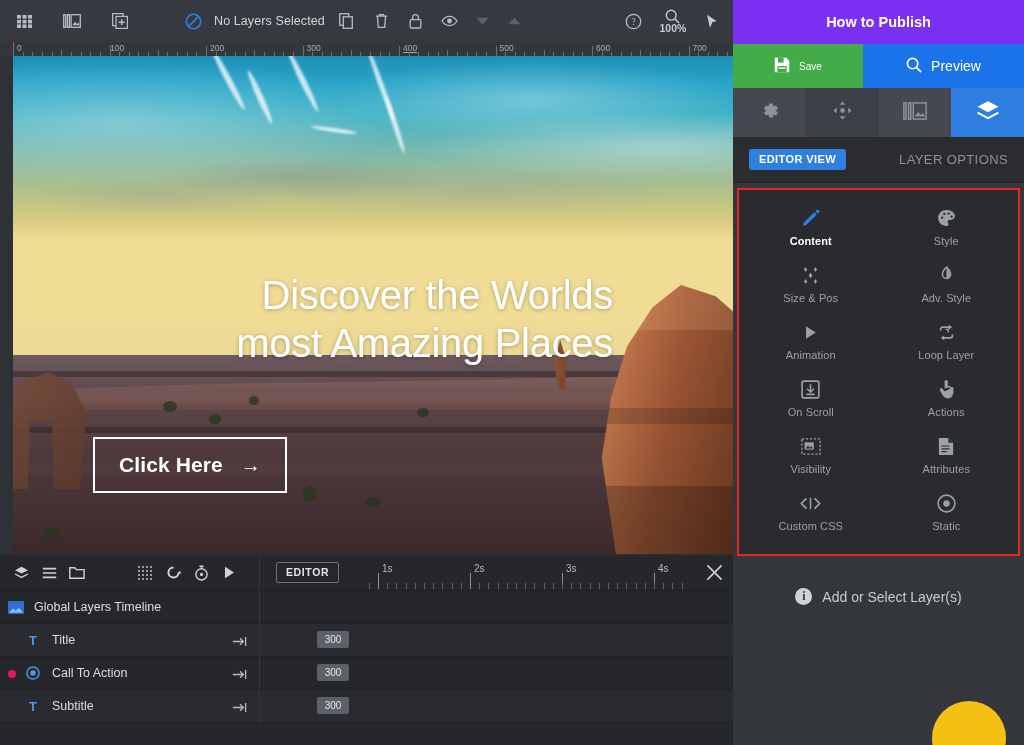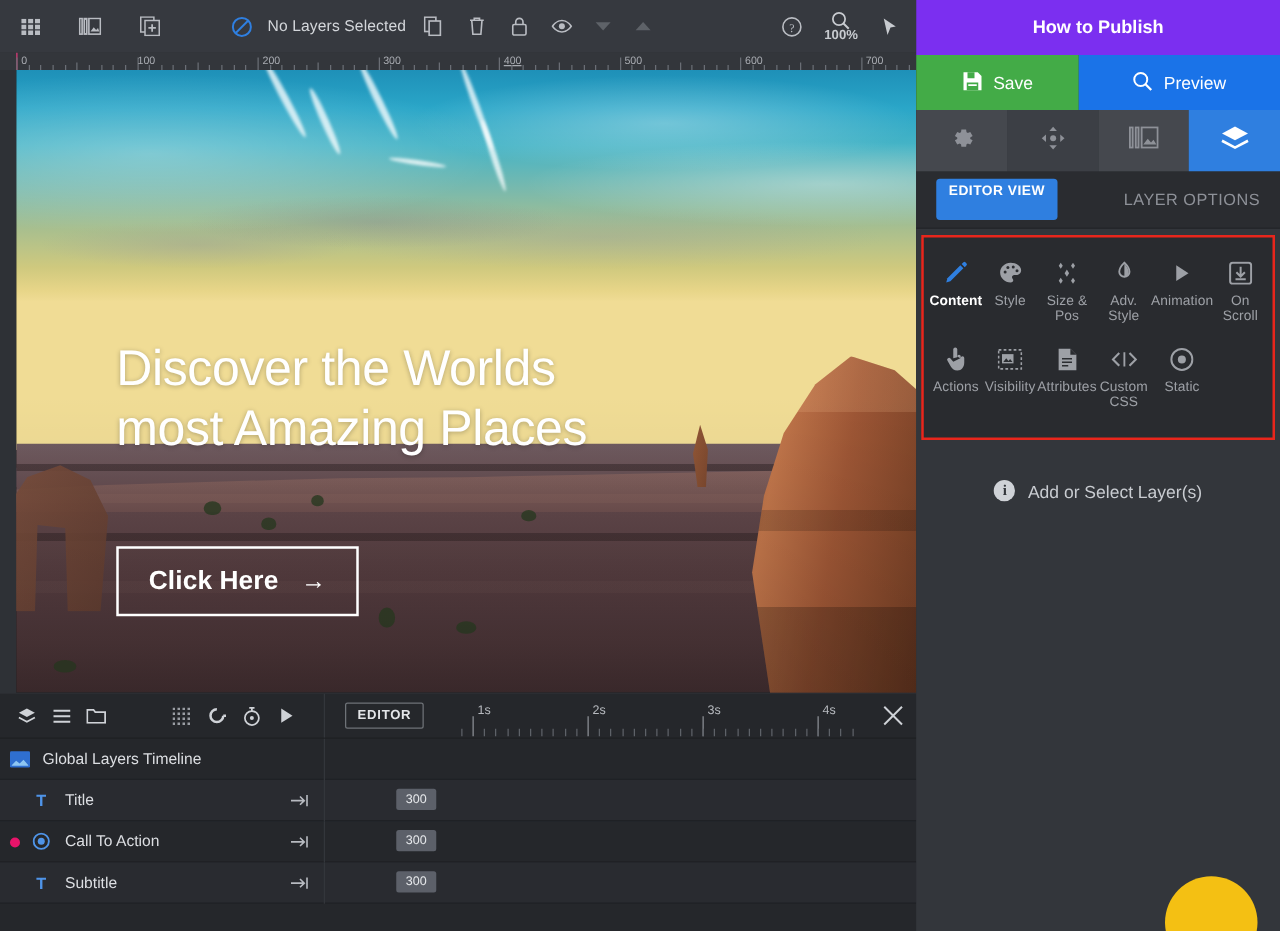--- a/index.html
+++ b/index.html
@@ -42,21 +42,21 @@
   }
   .ruler .tick { position: absolute; bottom: 0; width: 1px; background: #6a6e75; }
   .ruler .num { position: absolute; top: 1px; font-size: 8.5px; color: #a8abb1; }
   .ruler .redline { position:absolute; left:13px; top:0; width:1px; height:14px; background:#e0397a; }
 
   
   .canvas-wrap {
     position: absolute; left: 13px; top: 56px; width: 720px; height: 498px;
     overflow: hidden; background: #1b1b1d;
   }
-  .slide { position: absolute; inset: 0; }
+  .slide { position: absolute; inset: 0; text-align: right; }
   .sky {
     position: absolute; left: 0; top: 0; width: 100%; height: 61%;
     background:
       linear-gradient(180deg,
         #1e90b8 0%, #2aa6c8 10%, #46b4c6 20%, #77b9ae 31%,
         #a9bf8e 42%, #cfc97e 52%, #e7d588 58%, #f0dc95 61%);
   }
   .sky-haze {
     position: absolute; left: 0; top: 0; width: 100%; height: 61%;
     background:
@@ -170,37 +170,37 @@
   .clip300 { position: absolute; top: 7px; height: 17px; background: #5c6069; border-radius: 2px;
              color: #e6e8eb; font-size: 10px; display: flex; align-items: center; justify-content: center;
              cursor: pointer; }
 
   
   .right-pane { position: relative; width: 291px; height: 745px; background: #33363b; }
   .rp-title { height: 44px; background: #7b2ff0; display: flex; align-items: center; justify-content: center;
               color: #fff; font-size: 14.5px; font-weight: bold; }
   .rp-actions { display: flex; height: 44px; }
   .rp-save { flex: 0 0 130px; background: #43ab47; display: flex; align-items: center; justify-content: center;
-             gap: 9px; color: #fff; font-size: 14px; cursor: pointer; }
+             gap: 9px; color: #fff; font-size: 10px; cursor: pointer; }
   .rp-preview { flex: 1; background: #1a73e8; display: flex; align-items: center; justify-content: center;
                 gap: 9px; color: #fff; font-size: 14px; cursor: pointer; }
   .rp-tabs { display: flex; height: 49px; }
   .rp-tab { flex: 1; display: flex; align-items: center; justify-content: center; cursor: pointer; color: #9ea1a7; }
   .rp-tab.t1 { background: #45484e; }
   .rp-tab.t2 { background: #3c3f45; }
   .rp-tab.t3 { background: #45484e; }
   .rp-tab.active { background: #2f7fe0; color: #fff; }
   .rp-subtabs { height: 46px; background: #2a2c30; display: flex; align-items: center;
                 justify-content: space-between; padding: 0 16px; border-bottom: 1px solid #232529; }
   .pill { background: #2f7fe0; color: #fff; font-size: 11px; font-weight: bold; letter-spacing: .4px;
-          padding: 4px 10px 17px; border-radius: 3px; cursor: pointer; }
+          padding: 4px 10px 5px; border-radius: 3px; cursor: pointer; }
   .subtab-muted { color: #8e9198; font-size: 13px; letter-spacing: .4px; cursor: pointer; }
 
   .opt-box { margin: 5px 4px 0 4px; border: 2px solid #e8261c; background: #292b2f; padding: 12px 4px 14px; }
-  .opt-grid { display: grid; grid-template-columns: repeat(6, 1fr); row-gap: 4px; }
+  .opt-grid { display: grid; grid-template-columns: repeat(2, 1fr); row-gap: 4px; }
   .opt {
     display: flex; flex-direction: column; align-items: center; gap: 7px;
     padding: 6px 0 8px; cursor: pointer; color: #9da0a6;
   }
   .opt .oi { height: 20px; display: flex; align-items: center; justify-content: center; }
   .opt .ol { font-size: 11px; letter-spacing: .1px; text-align: center; }
   .opt.sel { color: #ffffff; }
   .opt.sel .ol { font-weight: bold; }
 
   .add-layers { margin-top: 32px; display: flex; align-items: center; justify-content: center; gap: 10px;
@@ -755,20 +755,32 @@
           <div class="opt">
             <span class="oi">
               <svg width="17" height="17" viewBox="0 0 17 17">
                 <path d="M4 2.2L13.8 8.5 4 14.8z" fill="#9da0a6"></path>
               </svg>
             </span>
             <span class="ol">Animation</span>
           </div>
           <div class="opt">
             <span class="oi">
+              <svg width="19" height="17" viewBox="0 0 19 17">
+                <path d="M3.6 6.6V5.2a2 2 0 012-2h8.3" fill="none" stroke="#9da0a6" stroke-width="1.7"></path>
+                <path d="M15.4 10.4v1.4a2 2 0 01-2 2H5.1" fill="none" stroke="#9da0a6" stroke-width="1.7"></path>
+                <path d="M11.8 0.8l3.4 2.4-3.4 2.4z" fill="#9da0a6"></path>
+                <path d="M7.2 11.4l-3.4 2.4 3.4 2.4z" fill="#9da0a6"></path>
+                <path d="M8.6 5.4h2.6v3.2" fill="none" stroke="#9da0a6" stroke-width="1.4"></path>
+              </svg>
+            </span>
+            <span class="ol">Loop Layer</span>
+          </div>
+          <div class="opt">
+            <span class="oi">
               <svg width="19" height="19" viewBox="0 0 19 19">
                 <rect x="1.1" y="1.1" width="16.8" height="16.8" rx="2" fill="none" stroke="#9da0a6" stroke-width="1.6"></rect>
                 <path d="M9.5 4.3v7.6M6.1 8.8l3.4 3.4 3.4-3.4M5.4 14.4h8.2" fill="none" stroke="#9da0a6" stroke-width="1.6"></path>
               </svg>
             </span>
             <span class="ol">On Scroll</span>
           </div>
           <div class="opt">
             <span class="oi">
               <svg width="15" height="20" viewBox="0 0 15 20">

